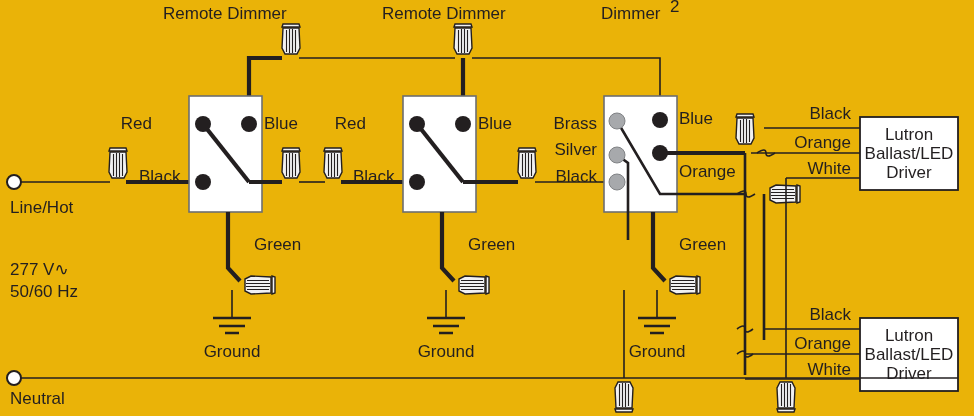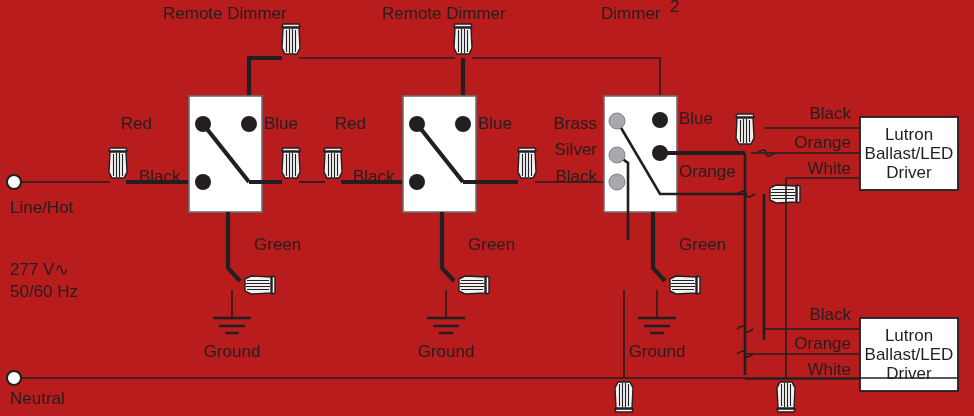--- a/index.html
+++ b/index.html
@@ -1,17 +1,17 @@
 <!DOCTYPE html>
 <html><head>
 <meta charset="utf-8">
 <style>
   html,body{margin:0;padding:0;background:#ffffff;}
   body{width:974px;height:416px;overflow:hidden;font-family:"Liberation Sans",sans-serif;}
-  #stage{position:relative;width:974px;height:416px;background:#b91c1c;}
+  #stage{position:relative;width:974px;height:416px;background:#eab308;}
   svg#diagram{position:absolute;left:0;top:0;width:974px;height:416px;}
   text{font-family:"Liberation Sans",sans-serif;fill:#231f20;}
   .lbl{font-size:17px;}
   .title{font-size:17px;}
   .boxtxt{font-size:17px;}
   .thin{stroke:#231f20;stroke-width:1.6;fill:none;}
   .thick{stroke:#231f20;stroke-width:4.2;fill:none;stroke-linecap:butt;}
   .med{stroke:#231f20;stroke-width:2.6;fill:none;}
   .devbox{fill:#ffffff;stroke:#6d6e71;stroke-width:1.6;}
   .lutbox{fill:#ffffff;stroke:#231f20;stroke-width:1.8;}

